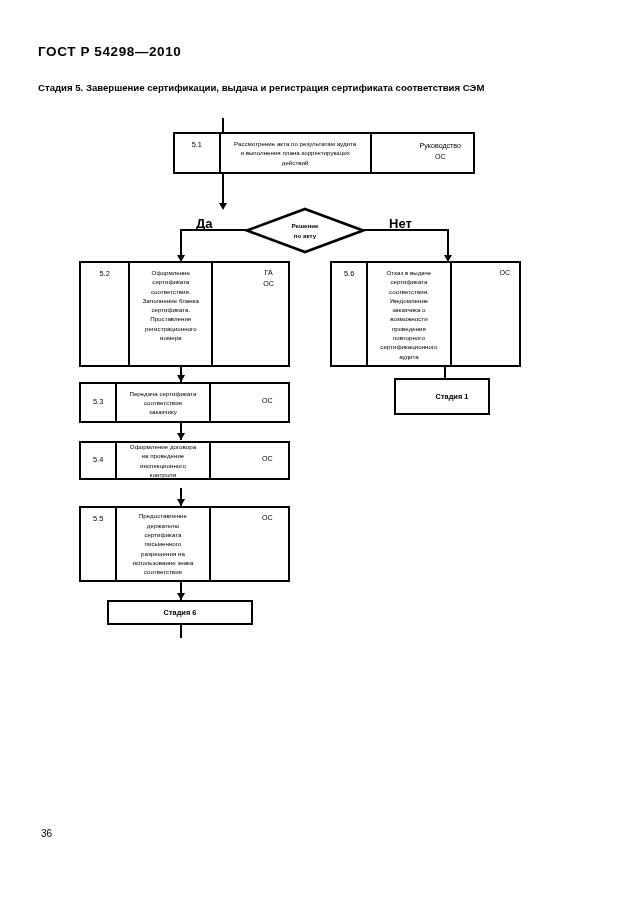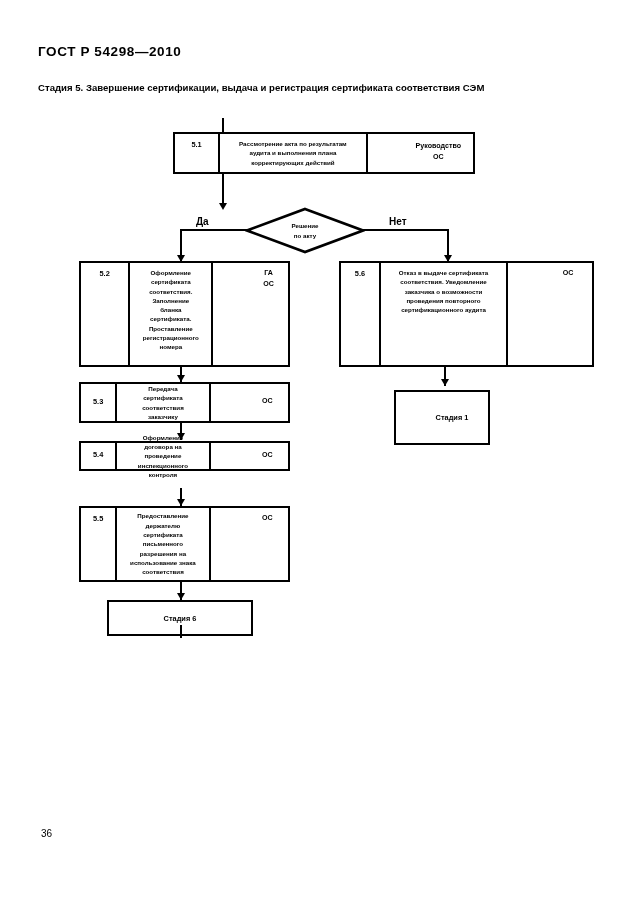--- a/index.html
+++ b/index.html
@@ -55,21 +55,21 @@
     display: flex;
     align-items: stretch;
   }
   .cell {
     box-sizing: border-box;
     display: flex;
     align-items: center;
     justify-content: center;
     text-align: center;
     font-size: 6.2px;
-    font-weight: bold;
+    font-weight: normal;
     line-height: 1.5;
     padding: 2px 12px;
   }
   .cell.num {
     font-size: 7.4px;
     border-right: 2px solid #000;
     align-items: flex-start;
     padding-top: 5px;
   }
   .cell.body {
@@ -141,21 +141,21 @@
   .arrow-down {
     position: absolute;
     width: 0;
     height: 0;
     border-left: 4px solid transparent;
     border-right: 4px solid transparent;
     border-top: 7px solid #000;
   }
   .branch-label {
     position: absolute;
-    font-size: 10px;
+    font-size: 13px;
     font-weight: bold;
     white-space: nowrap;
   }
 </style>
 </head>
 <body>
 
 <div id="page">
 
   <div class="std-title">ГОСТ Р 54298—2010</div>
@@ -192,60 +192,60 @@
   <div class="hline" style="left:363px; top:229px; width:86px;"></div>
   <div class="vline" style="left:447px; top:229px; height:32px;"></div>
   <div class="arrow-down" style="left:444px; top:255px;"></div>
 
   <div class="node" style="left:79px; top:261px; width:211px; height:106px;">
     <div class="cell num" style="width:64px;">5.2</div>
     <div class="cell body" style="width:119px;">Оформление сертификата соответствия. Заполнение бланка сертификата. Проставление регистрационного номера</div>
     <div class="cell actor" style="width:48px;">ГА ОС</div>
   </div>
 
-  <div class="node" style="left:339px; top:261px; width:255px; height:106px;">
+  <div class="node" style="left:330px; top:261px; width:191px; height:106px;">
     <div class="cell num" style="width:40px;">5.6</div>
     <div class="cell body" style="width:119px;">Отказ в выдаче сертификата соответствия. Уведомление заказчика о возможности проведения повторного сертификационного аудита</div>
     <div class="cell actor" style="width:48px;">ОС</div>
   </div>
 
   <div class="vline" style="left:180px; top:367px; height:15px;"></div>
   <div class="arrow-down" style="left:177px; top:375px;"></div>
 
   <div class="node" style="left:79px; top:382px; width:211px; height:41px;">
     <div class="cell num" style="width:40px; align-items:center; padding-top:0;">5.3</div>
     <div class="cell body mid" style="width:119px;">Передача сертификата соответствия заказчику</div>
     <div class="cell actor" style="width:48px; align-items:center; padding-top:0;">ОС</div>
   </div>
 
   <div class="vline" style="left:180px; top:423px; height:17px;"></div>
   <div class="arrow-down" style="left:177px; top:433px;"></div>
 
-  <div class="node" style="left:79px; top:441px; width:211px; height:30px;">
+  <div class="node" style="left:79px; top:441px; width:211px; height:39px;">
     <div class="cell num" style="width:40px; align-items:center; padding-top:0;">5.4</div>
     <div class="cell body mid" style="width:119px;">Оформление договора на проведение инспекционного контроля</div>
     <div class="cell actor" style="width:48px; align-items:center; padding-top:0;">ОС</div>
   </div>
 
   <div class="vline" style="left:180px; top:488px; height:18px;"></div>
   <div class="arrow-down" style="left:177px; top:499px;"></div>
 
   <div class="node" style="left:79px; top:506px; width:211px; height:76px;">
     <div class="cell num" style="width:40px;">5.5</div>
     <div class="cell body mid" style="width:119px;">Предоставление держателю сертификата письменного разрешения на использование знака соответствия</div>
     <div class="cell actor" style="width:48px;">ОС</div>
   </div>
 
   <div class="vline" style="left:180px; top:582px; height:18px;"></div>
   <div class="arrow-down" style="left:177px; top:593px;"></div>
 
-  <div class="term" style="left:107px; top:600px; width:146px; height:36px;">Стадия 6</div>
+  <div class="term" style="left:107px; top:600px; width:146px; height:25px;">Стадия 6</div>
 
   <div class="vline" style="left:180px; top:625px; height:13px;"></div>
 
   <div class="vline" style="left:444px; top:367px; height:19px;"></div>
   <div class="arrow-down" style="left:441px; top:379px;"></div>
 
-  <div class="term" style="left:394px; top:390px; width:96px; height:55px;padding-left:20px;">Стадия 1</div>
+  <div class="term" style="left:394px; top:378px; width:96px; height:37px;padding-left:20px;">Стадия 1</div>
 
   <div class="page-number">36</div>
 
 </div>
 
 </body></html>

